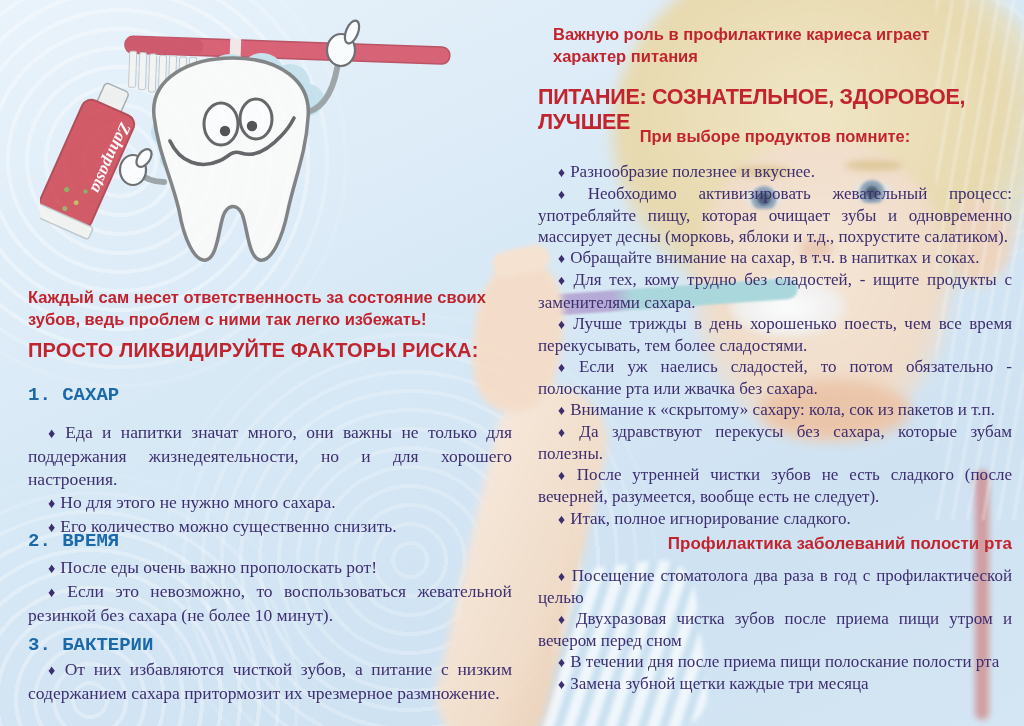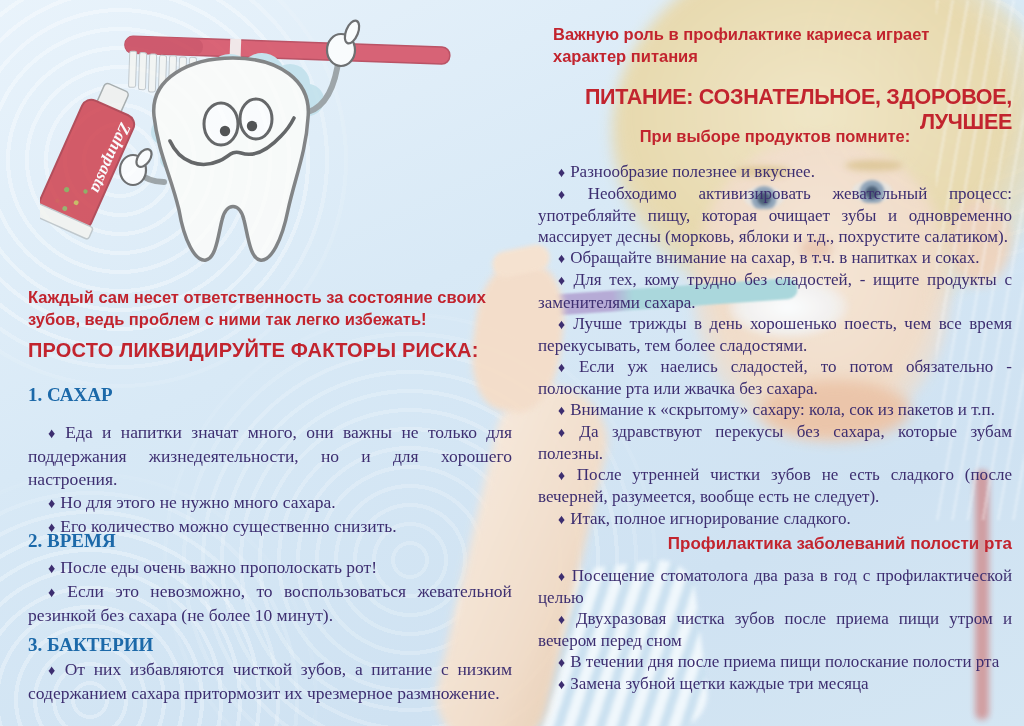--- a/index.html
+++ b/index.html
@@ -69,25 +69,25 @@
   
   #tooth-svg { position:absolute; left:40px; top:10px; opacity:.82; }
   
   .col { position:absolute; }
   #col-left  { left:28px;  top:0; width:484px; height:726px; }
   #col-right { left:538px; top:0; width:474px; height:726px; }
   .abs { position:absolute; left:0; right:0; }
   .red  { color:#c2242e; }
   .lead      { font-weight:bold; font-size:16.5px; line-height:1.34; text-align:left; }
   .big-head  { font-weight:bold; font-size:20px;   text-align:left; letter-spacing:.2px; }
-  .r-title   { font-weight:bold; font-size:21.5px; text-align:right; letter-spacing:-.3px; }
+  .r-title   { font-weight:bold; font-size:21.5px; text-align:left; letter-spacing:-.3px; }
   .r-sub     { font-weight:bold; font-size:16.5px; text-align:center; }
   .r-sec2    { font-weight:bold; font-size:17px;   text-align:right; }
   .serif     { font-family:"Liberation Serif",serif; color:#3d2e70; }
-  .sec-title { font-family:Liberation Serif, serif; font-weight:bold; font-size:19px; color:#1c69a9; }
+  .sec-title { font-family:Liberation Mono, monospace; font-weight:bold; font-size:19px; color:#1c69a9; }
   .blist p   { margin:0; text-indent:20px; text-align:justify; }
   #col-left  .blist p { font-size:17.5px; line-height:23px; }
   #col-right .blist p { font-size:17px;   line-height:21.1px; }
   .dm { font-size:.82em; padding-right:5px; }
 </style>
 </head>
 <body>
 
 <div id="canvas">
 

